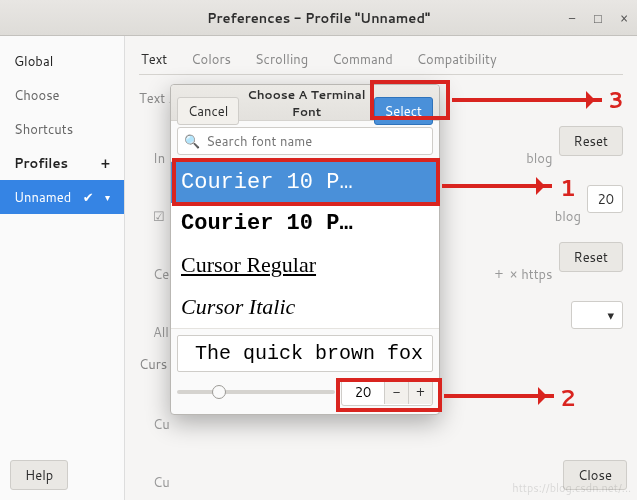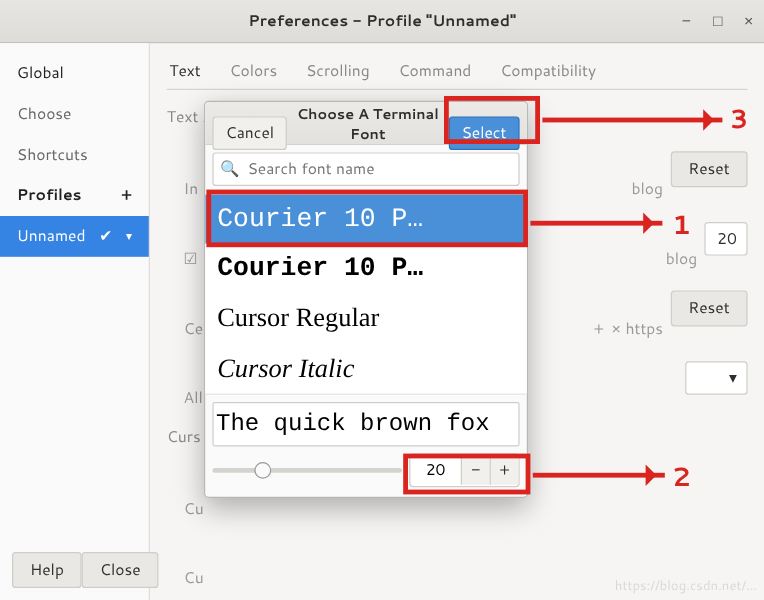--- a/index.html
+++ b/index.html
@@ -22,44 +22,44 @@
 .content { flex: 1; padding: 10px 14px 0 14px; position: relative; }
 .tabs { display: flex; gap: 24px; border-bottom: 1px solid #d5d3cf; padding: 4px 2px 6px 2px; }
 .tab { color: #888; cursor: pointer; }
 .tab.active { color: #2e2e2e; }
 
 .section-hdr { color: #888; margin: 14px 0 8px 0; font-weight: 500; }
 .rowlbl { padding-left: 14px; flex: 0 0 60px; }
 .btn { background: #eae8e4; border: 1px solid #cfcdc9; border-radius: 3px; padding: 5px 14px; color: #2e2e2e; cursor: pointer; }
 .field { background: #fff; border: 1px solid #cfcdc9; border-radius: 3px; padding: 4px 8px; color: #2e2e2e; min-width: 36px; text-align: right; }
 
-.bottombar { position: absolute; bottom: 10px; left: 10px; right: 10px; display: flex; justify-content: flex-start; }
+.bottombar { position: absolute; bottom: 10px; left: 10px; right: 10px; display: flex; justify-content: space-between; }
 
 
 .bgrow { display: flex; align-items: center; gap: 6px; margin: 6px 0; }
 .spacer { flex: 1; }
 .bgrow .stub { color: #999; margin-top: 34px; }
 .hash { color: #888; letter-spacing: 0.5px; position:absolute; bottom:46px; right:24px; font-family: monospace; font-size:12px;}
 
 
 .dialog { position: absolute; top: 84px; left: 170px; width: 270px; background: #fafafa; border: 1px solid #b9b7b3; border-radius: 4px; box-shadow: 0 8px 24px rgba(0,0,0,0.3); z-index: 50; }
 .dlg-hdr { height: 36px; display: flex; align-items: center; justify-content: space-between; padding: 0 6px; border-bottom: 1px solid #d5d3cf; background: linear-gradient(#eceae6,#e3e1dd); border-radius: 4px 4px 0 0; }
 .dlg-hdr .dtitle { font-weight: 600; color: #2e2e2e; flex:1; text-align:center; font-size:12px; }
 .dlg-hdr .dbtn { padding: 4px 10px; border-radius: 3px; border: 1px solid #cfcdc9; background: #f2f0ec; cursor: pointer; color:#2e2e2e;margin-top:16px; }
 .dlg-hdr .dbtn.primary { background: #4a90d9; border-color: #2f73bb; color: #fff; }
 .dlg-search { padding: 6px; }
 .dlg-search .sbox { display: flex; align-items: center; background: #fff; border: 1px solid #cfcdc9; border-radius: 3px; padding: 4px 6px; gap: 6px; }
 .dlg-search .sbox input { border: none; outline: none; flex: 1; font-size: 13px; color: #555; }
 .dlg-list { background: #fff; border-top: 1px solid #e5e3df; border-bottom: 1px solid #e5e3df; max-height: 176px; overflow: hidden; }
 .font-item { padding: 8px 10px; font-size: 22px; white-space: nowrap; overflow: hidden; text-overflow: ellipsis; cursor: pointer; }
 .font-item.sel { background: #4a90d9; color: #fff; font-family: "Courier New", monospace; }
 .font-item.c10b { font-family: "Courier New", monospace; font-weight: bold; }
-.font-item.creg { font-family: "Georgia", serif; }
+.font-item.creg { font-family: "Georgia", serif; text-decoration: underline; }
 .font-item.cit { font-family: "Georgia", serif; font-style: italic; }
-.preview { padding: 6px 2px; font-family: "Courier New", monospace; font-size: 20px; background: #fff; border: 1px solid #cfcdc9; margin: 6px; border-radius: 2px; white-space: nowrap; overflow:hidden; }
+.preview { padding: 6px 17px; font-family: "Courier New", monospace; font-size: 20px; background: #fff; border: 1px solid #cfcdc9; margin: 6px; border-radius: 2px; white-space: nowrap; overflow:hidden; }
 .sizer { display: flex; align-items: center; padding: 0 6px 8px 6px; gap: 6px; }
 .slider { flex: 1; height: 4px; background: #d5d3cf; border-radius: 2px; position: relative; }
 .slider .thumb { position: absolute; top: -5px; left: 22%; width: 14px; height: 14px; border-radius: 50%; background: #fafafa; border: 1px solid #9c9a96; }
 .sizebox { display: flex; align-items: center; border: 1px solid #cfcdc9; border-radius: 3px; background: #fff; }
 .sizebox span { width: 42px; text-align: center; padding: 4px 0; }
 .sizebox button { width: 24px; height: 24px; border: none; border-left: 1px solid #cfcdc9; background: #f2f0ec; cursor: pointer; color:#2e2e2e; }
 
 
 .callout { position: absolute; border: 4px solid #d9241f; z-index: 100; pointer-events: none; }
 .arrow { position: absolute; height: 4px; background: #d9241f; z-index: 99; }

